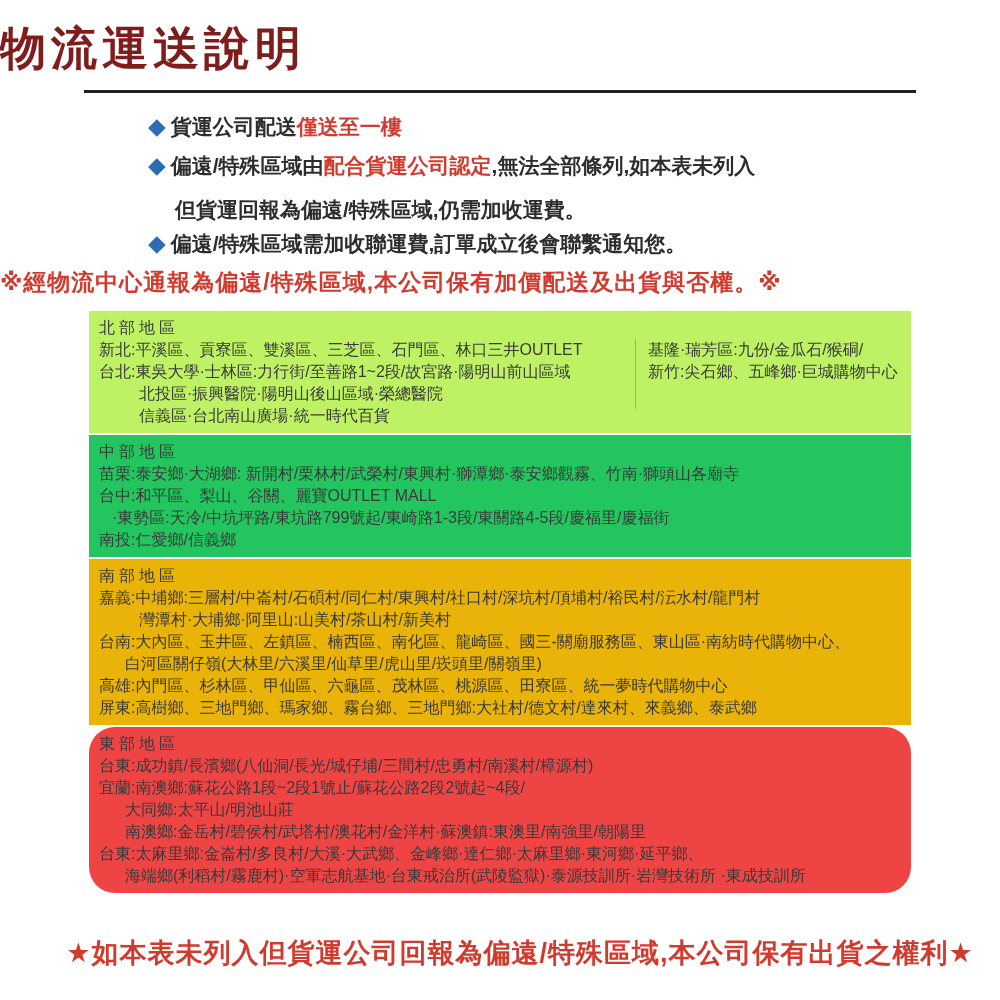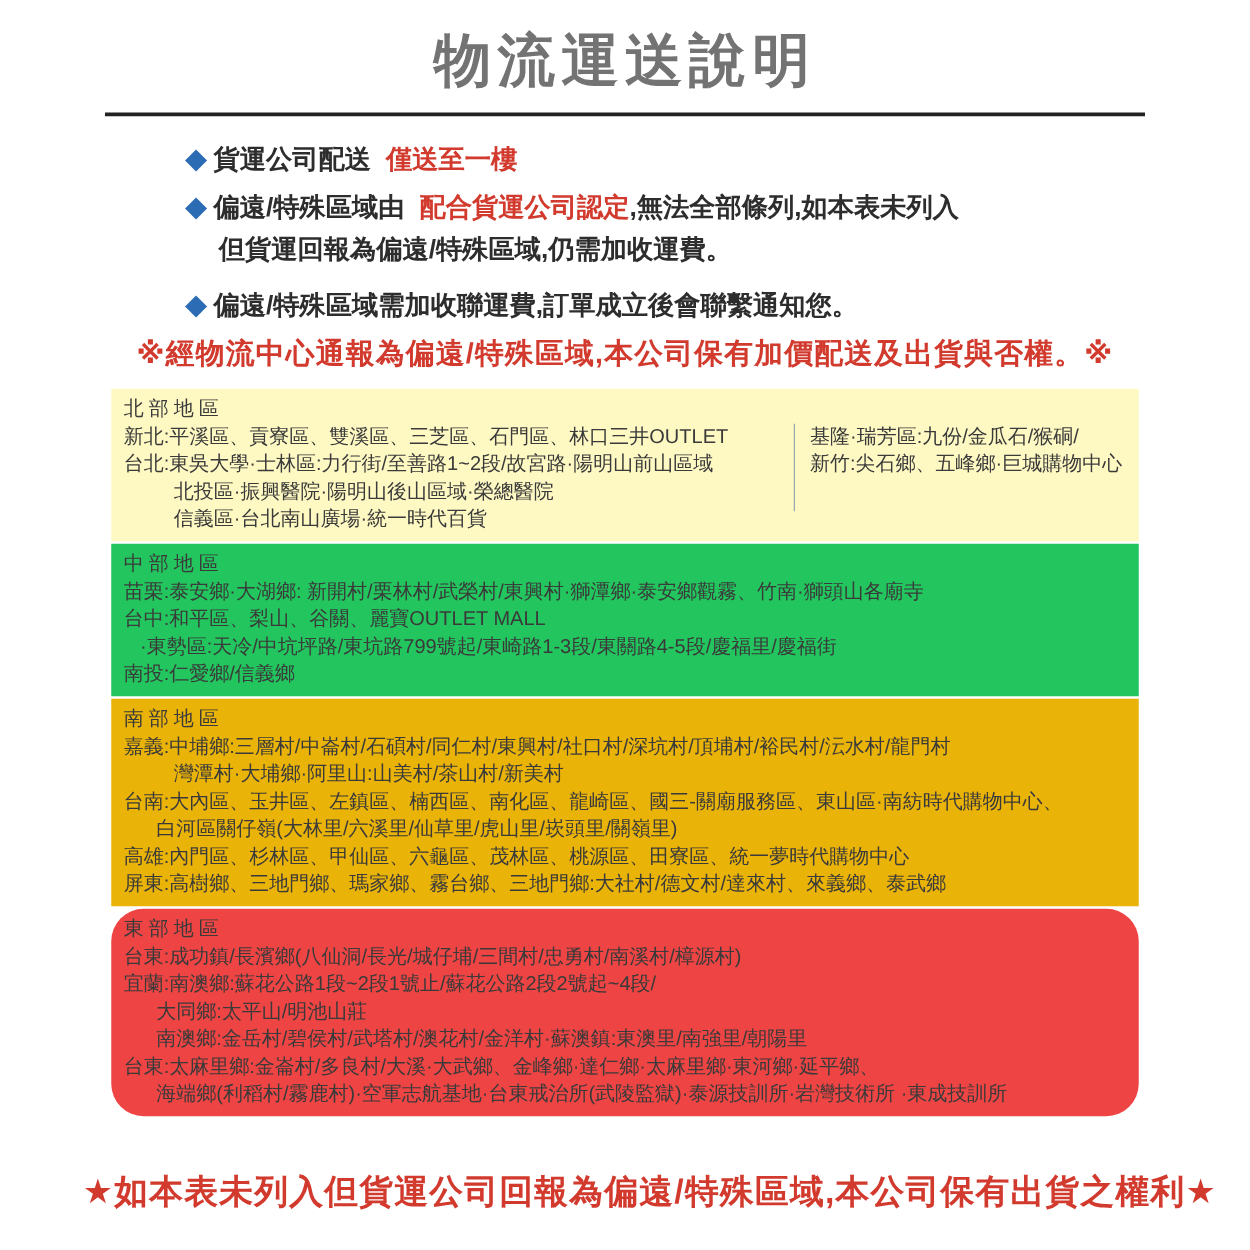--- a/index.html
+++ b/index.html
@@ -1,39 +1,39 @@
 <!DOCTYPE html>
 <html><head>
 <meta charset="utf-8">
 <style>
   html,body{margin:0;padding:0;background:#ffffff;}
   body{width:1000px;height:1000px;font-family:"Liberation Sans","DejaVu Sans",sans-serif;}
   .page{position:relative;width:1000px;height:1000px;overflow:hidden;background:#fff;}
 
-  .title{padding-top:18px;text-align:center;font-size:46px;font-weight:bold;
-         letter-spacing:5px;color:#737373;}
+  .title{padding-top:18px;font-size:46px;font-weight:bold;
+         letter-spacing:5px;color:#7f1d1d;}
   .rule{width:832px;margin:10px auto 0;border-top:3px solid #222;}
 
   .bullets{margin:14px 0 0 148px;}
   .b-row{display:flex;align-items:center;height:39px;font-size:21px;font-weight:bold;
          color:#2d2d2d;white-space:nowrap;}
   .diamond{color:#2b6cb5;font-size:23px;margin-right:5px;line-height:1;}
-  .red{color:#d23a2e;margin-left:12px;}
-  .b-cont{display:flex;align-items:flex-start;height:39px;margin-left:27px;font-size:21px;
+  .red{color:#d23a2e;}
+  .b-cont{display:flex;align-items:flex-end;height:39px;margin-left:27px;font-size:21px;
           font-weight:bold;color:#2d2d2d;white-space:nowrap;}
 
-  .notice{margin-top:4px;text-align:center;font-size:23px;font-weight:bold;
+  .notice{margin-top:4px;text-align:left;font-size:23px;font-weight:bold;
           color:#d23a2e;letter-spacing:1px;white-space:nowrap;}
 
   .regions{width:822px;margin:13px auto 0;}
   .region{font-size:16px;line-height:22px;color:#3a3a3a;padding:6px 8px 6px 10px;
           margin-bottom:2px;}
   .region .ln{white-space:nowrap;}
   .heading{letter-spacing:4px;}
-  .r-north{background:#fef9c3;}
+  .r-north{background:#bef264;}
   .r-central{background:#22c55e;}
   .r-south{background:#eab308;}
   .r-east{background:#ef4444;border-radius:26px;}
 
   .north-cols{display:flex;}
   .nl{width:536px;}
   .nd{width:1px;background:#98a8b0;margin-bottom:18px;}
   .nr{flex:1;padding-left:12px;}
 
   .ind1{padding-left:13px;}

